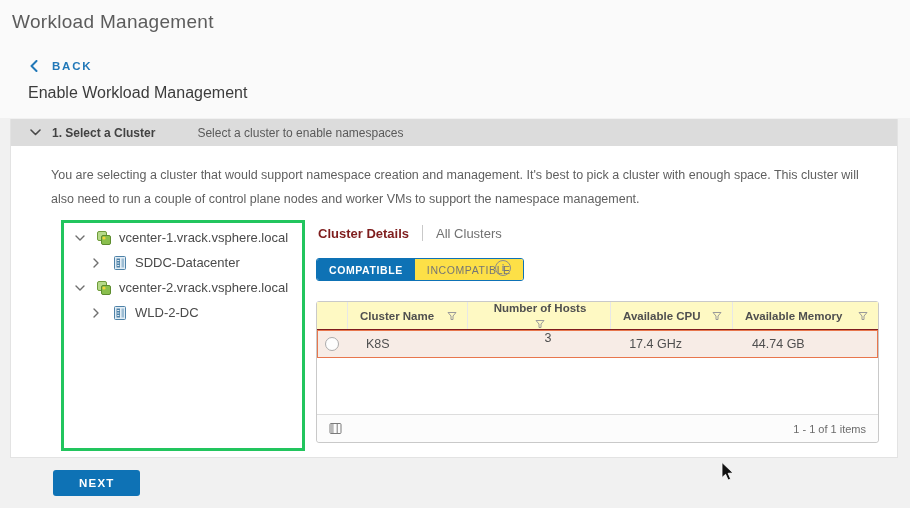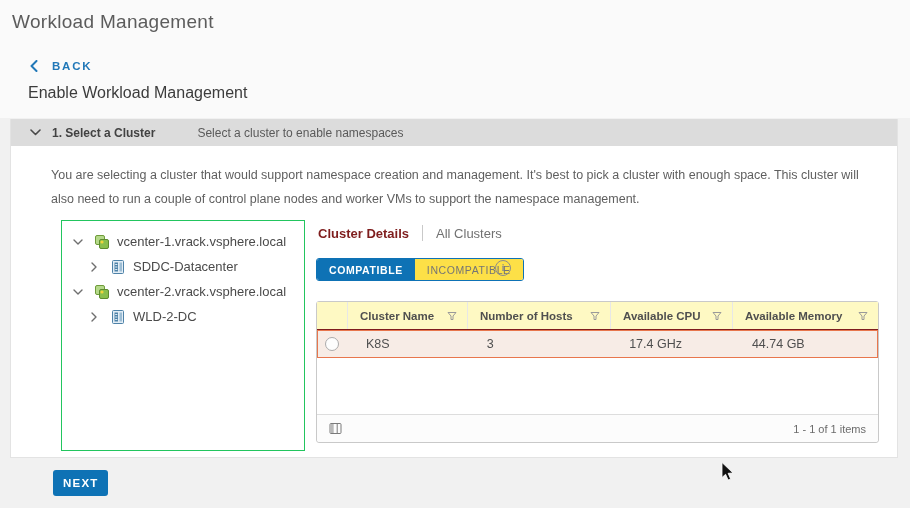--- a/index.html
+++ b/index.html
@@ -16,21 +16,21 @@
           border:1px solid #e3e3e3; border-top:none; }
   .card-header { position:absolute; left:0; top:0; width:886px; height:27px; background:#dcdcdc;
                  display:flex; align-items:center; cursor:pointer; }
   .step-chevron { margin-left:19px; display:flex; }
   .step-title { margin-left:11px; font-size:12px; font-weight:bold; color:#424242; }
   .step-desc { margin-left:42px; font-size:12px; color:#5a5a5a; }
 
   .intro { position:absolute; left:40px; top:44px; width:832px; font-size:12.5px; line-height:24px; color:#5f5f5f; }
 
   .tree-panel { position:absolute; left:50px; top:101px; width:244px; height:231px;
-                border:1px solid #22c55e; background:#fff; padding-top:8px; }
+                border:3px solid #22c55e; background:#fff; padding-top:2px; }
   .tree-row { display:flex; align-items:center; height:25px; font-size:13px; color:#4a4a4a; cursor:pointer; padding-left:8px; }
   .tree-row.child { padding-left:24px; }
   .tree-caret { width:16px; display:flex; justify-content:center; align-items:center; cursor:pointer; }
   .tree-icon { margin-left:8px; margin-right:7px; display:flex; }
 
   .detail-tabs { position:absolute; left:307px; top:103px; display:flex; align-items:center; height:22px; }
   .tab-active { font-size:13px; font-weight:bold; color:#7f1d1d; cursor:pointer; }
   .tab-divider { width:1px; height:16px; background:#c9c9c9; margin:0 13px; }
   .tab-inactive { font-size:13px; color:#717171; cursor:pointer; }
 
@@ -40,37 +40,37 @@
   .toggle-btn.on { background:#0e72b5; color:#fff; font-weight:bold; }
   .toggle-btn.off { background:#fde047; color:#757575; }
   .info-icon { position:absolute; left:484px; top:141px; width:16px; height:16px; border:1.5px solid #8c8c8c;
                border-radius:50%; display:flex; align-items:center; justify-content:center;
                font-size:9.5px; font-weight:bold; color:#8c8c8c; cursor:pointer; font-family:"Liberation Serif",serif; }
 
   .grid { position:absolute; left:305px; top:182px; width:563px; border:1px solid #c9c9c9; border-radius:3px; background:#fff; }
   .gc { height:100%; display:flex; align-items:center; }
   .c-radio { width:30px; justify-content:center; }
   .c-name  { width:120px; }
-  .c-hosts { width:143px; }
+  .c-hosts { width:143px;flex-direction:column; }
   .c-cpu   { width:122px; }
   .c-mem   { width:146px; }
   .grid-header { display:flex; height:28px; border-bottom:1px solid #7f1d1d; background:#fef9c3; }
   .grid-header .hc { justify-content:space-between; padding:0 10px 0 12px; font-size:11.5px; font-weight:bold;
                      color:#4f4f4f; border-left:1px solid #e7e7e7; cursor:pointer; }
   .grid-row { display:flex; height:28px; background:#f7ece6; border:1px solid #e8764d; cursor:pointer;gap:8px; }
   .grid-row .gc { font-size:12.5px; color:#4f4f4f; padding-left:12px; }
   .grid-row .c-radio { padding-left:0; justify-content:center; }
   .radio { width:14px; height:14px; border:1px solid #ababab; border-radius:50%; background:#fdfdfd; cursor:pointer; }
   .grid-empty { height:56px; background:#fff; }
   .grid-footer { display:flex; align-items:center; justify-content:space-between; height:28px;
                  border-top:1px solid #ddd; background:#fcfcfc; padding:0 12px; border-radius:0 0 3px 3px; }
   .pagination { font-size:11px; color:#6b6b6b; }
   .col-settings { display:flex; cursor:pointer; }
 
-  .next-btn { position:absolute; left:53px; top:470px; height:26px; padding:0 10px; background:#0e72b5; color:#fff;
+  .next-btn { position:absolute; left:53px; top:470px; height:26px; padding:0 26px; background:#0e72b5; color:#fff;
               border:none; border-radius:3px; font-size:11.5px; font-weight:bold; letter-spacing:1.2px;
               font-family:"Liberation Sans",sans-serif; cursor:pointer; }
   .cursor { position:absolute; left:721px; top:462px; pointer-events:none; }
 </style>
 </head>
 <body>
 
 <div class="screen">
   <div class="content-bg"></div>
 

